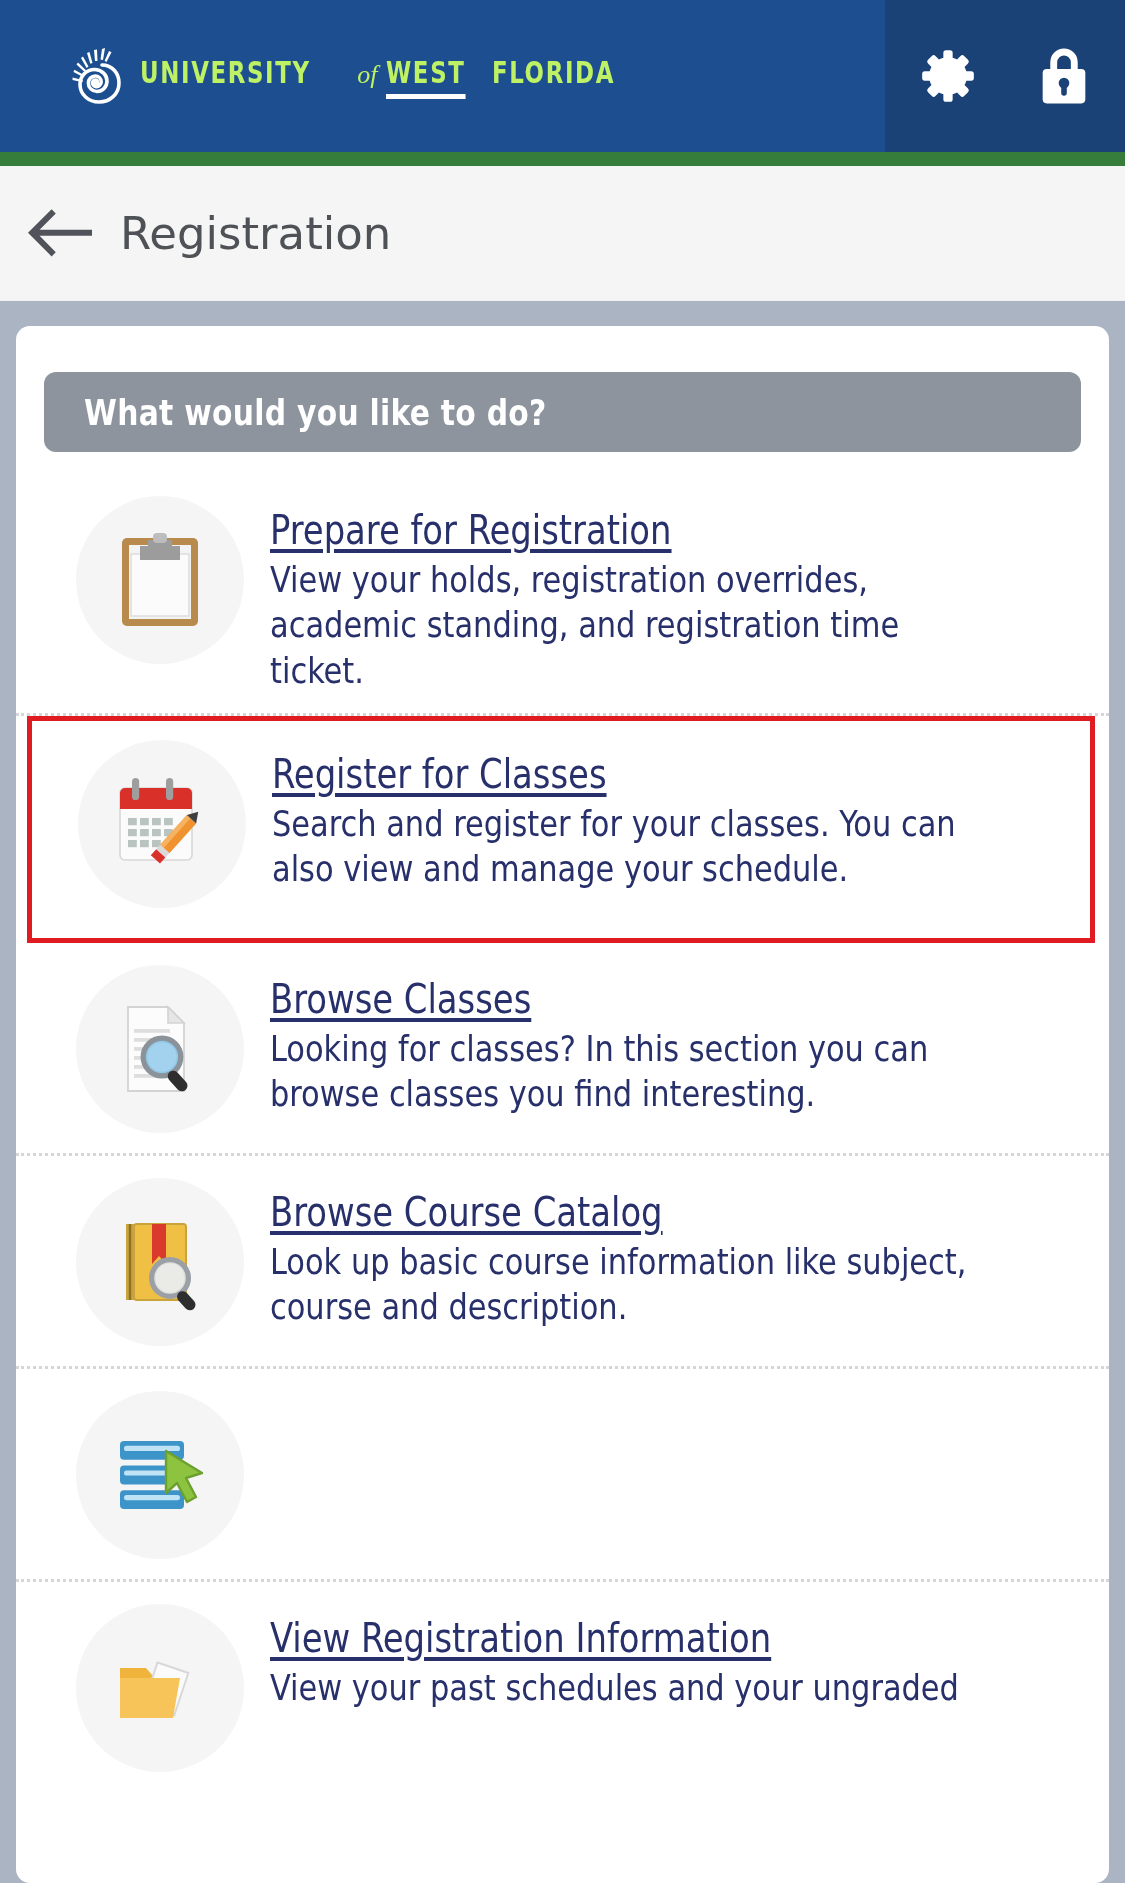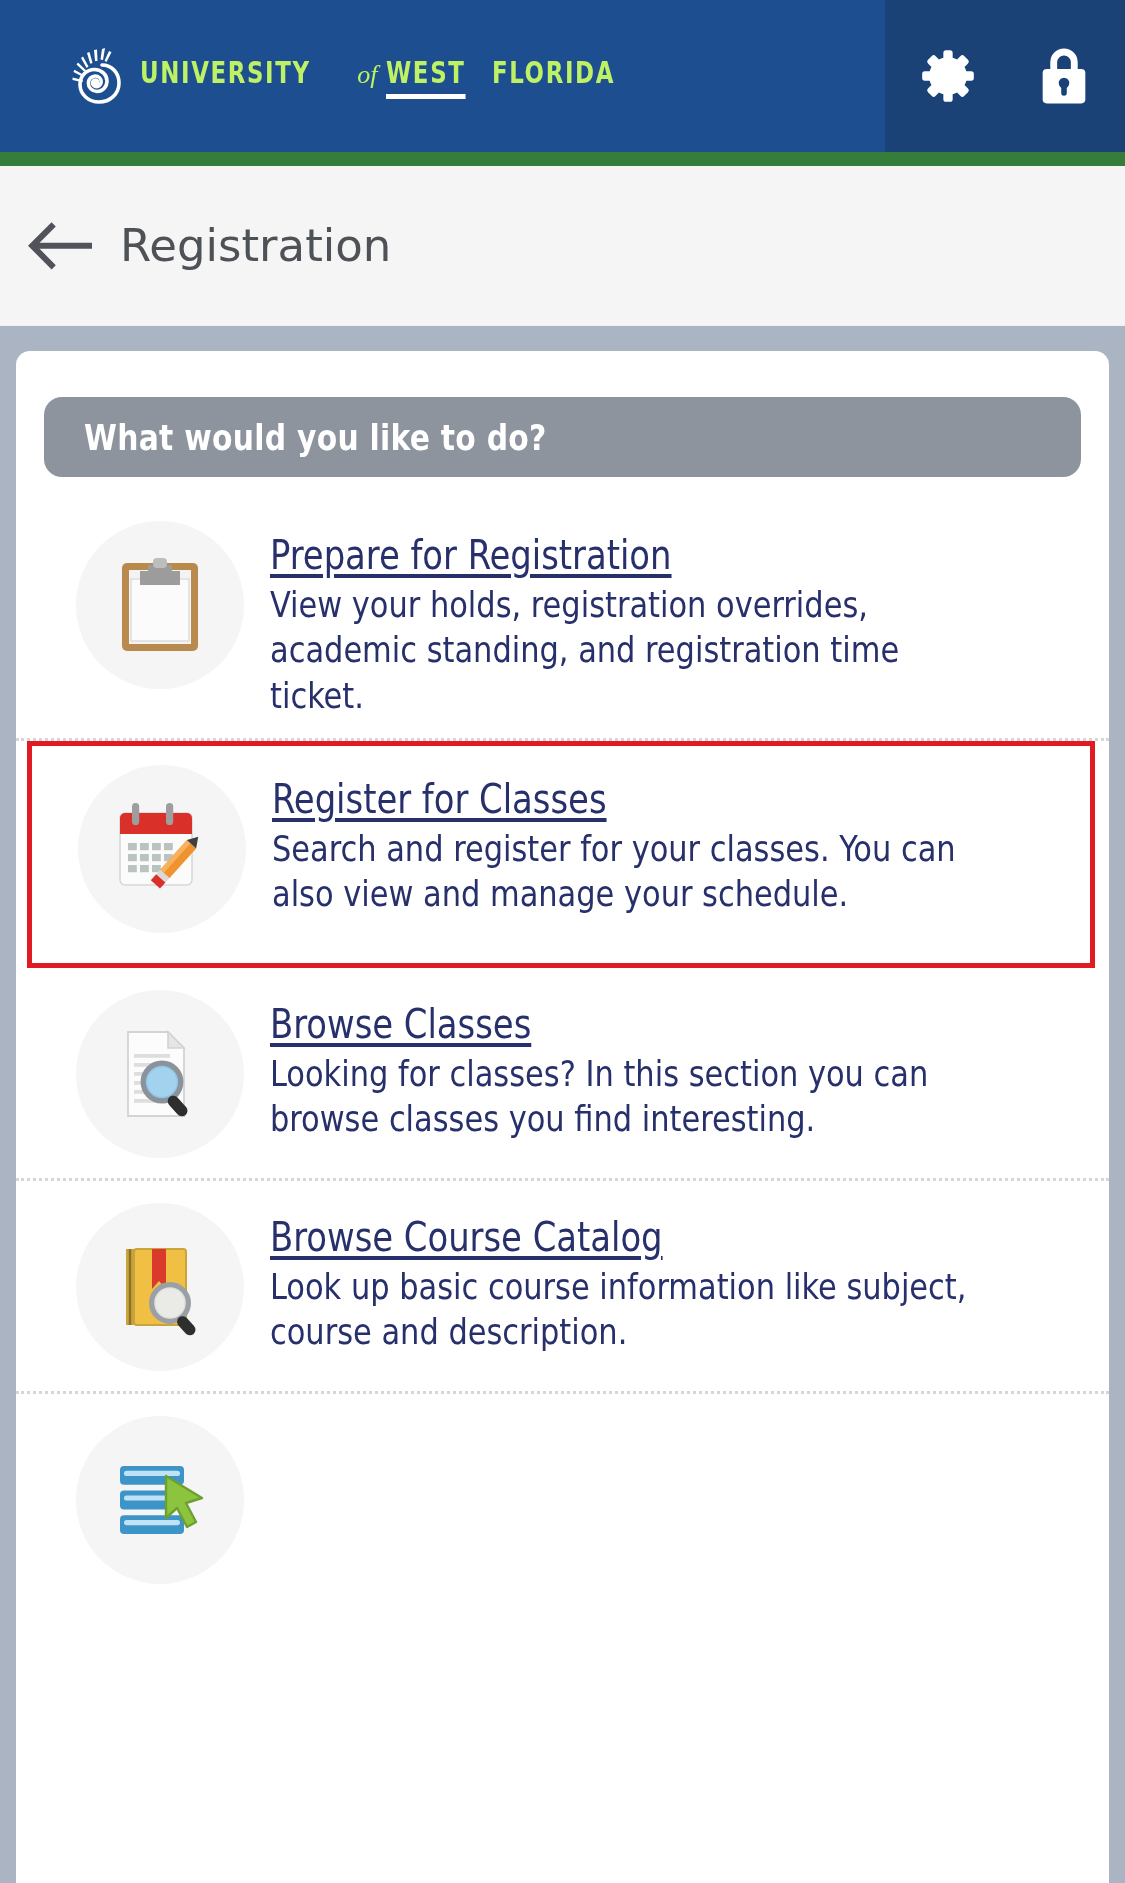--- a/index.html
+++ b/index.html
@@ -49,21 +49,21 @@
     position:absolute; right:0; top:0; bottom:0; width:240px;
     display:flex; align-items:center; justify-content:center; gap:56px;
     z-index:2;
   }
   .icon-btn { background:none; border:none; cursor:pointer; line-height:0; padding:0; }
 
   .greenbar { height:14px; background:#357a38; background:#367c3a; }
 
   
   .pagehead {
-    height:160px; background:#f5f5f5;
+    height:135px; background:#f5f5f5;
     display:flex; align-items:center; padding-left:26px; gap:26px;
     border-bottom:1px solid #f0f0f0;
   }
   .back-arrow { line-height:0; cursor:pointer; }
   .page-title {
     font-size:45px; color:#4e5256; font-weight:400;
     font-family:"DejaVu Sans","Liberation Sans", sans-serif;
   }
 
   
@@ -78,21 +78,21 @@
     border-radius:14px;
     height:100%;
     padding:26px 0 0 0;
     overflow:hidden;
     position:relative;
   }
 
   .section-banner {
     margin:20px 28px 0 28px;
     background:#8d949e;
-    border-radius:18px;
+    border-radius:12px;
     height:80px;
     display:flex; align-items:center;
     padding-left:40px;
   }
   .section-banner-text {
     color:#ffffff;
     font-size:36px;
     font-weight:700;
     font-family:"Liberation Sans Narrow","DejaVu Sans Condensed","Liberation Sans",sans-serif;
     transform:scaleX(0.92); transform-origin:left;
@@ -322,16 +322,29 @@
               <rect x="5" y="19.3" width="32" height="9.4" rx="2" fill="#3d94c9"></rect>
               <rect x="7" y="21.7" width="28" height="2.6" rx="1.3" fill="#bfe2f5"></rect>
               <rect x="5" y="31.6" width="32" height="9.4" rx="2" fill="#3d94c9"></rect>
               <rect x="7" y="34" width="28" height="2.6" rx="1.3" fill="#bfe2f5"></rect>
             </g>
             <path d="M28 12 L46 23 L38 25.5 L43 35 L38.5 37.5 L33.5 28 L28 33 Z" fill="#8cc440" stroke="#6da02e" stroke-width="1.2" stroke-linejoin="round"></path>
           </svg>
         </div>
       </div>
 
+      <div class="option-row">
+        <div class="option-icon-wrap">
+          <svg width="100" height="96" viewBox="0 0 50 48">
+            <path d="M5 14 h13 l3.5 4 h10 v3 h-26.5 z" fill="#f0b33c"></path>
+            <path d="M22 12 l16 3 l-4 22 l-16 -3 z" fill="#fbfbfb" stroke="#d8d8d8" stroke-width="1" transform="rotate(8 28 24)"></path>
+            <path d="M5 19 h30 l-3.5 20 h-26.5 z" fill="#f6c459"></path>
+          </svg>
+        </div>
+        <div class="option-text">
+          <a class="option-title">View Registration Information</a>
+          <div class="option-desc">View your past schedules and your ungraded</div>
+        </div>
+      </div>
 
     </div>
   </div>
 </div>
 
 </body></html>

